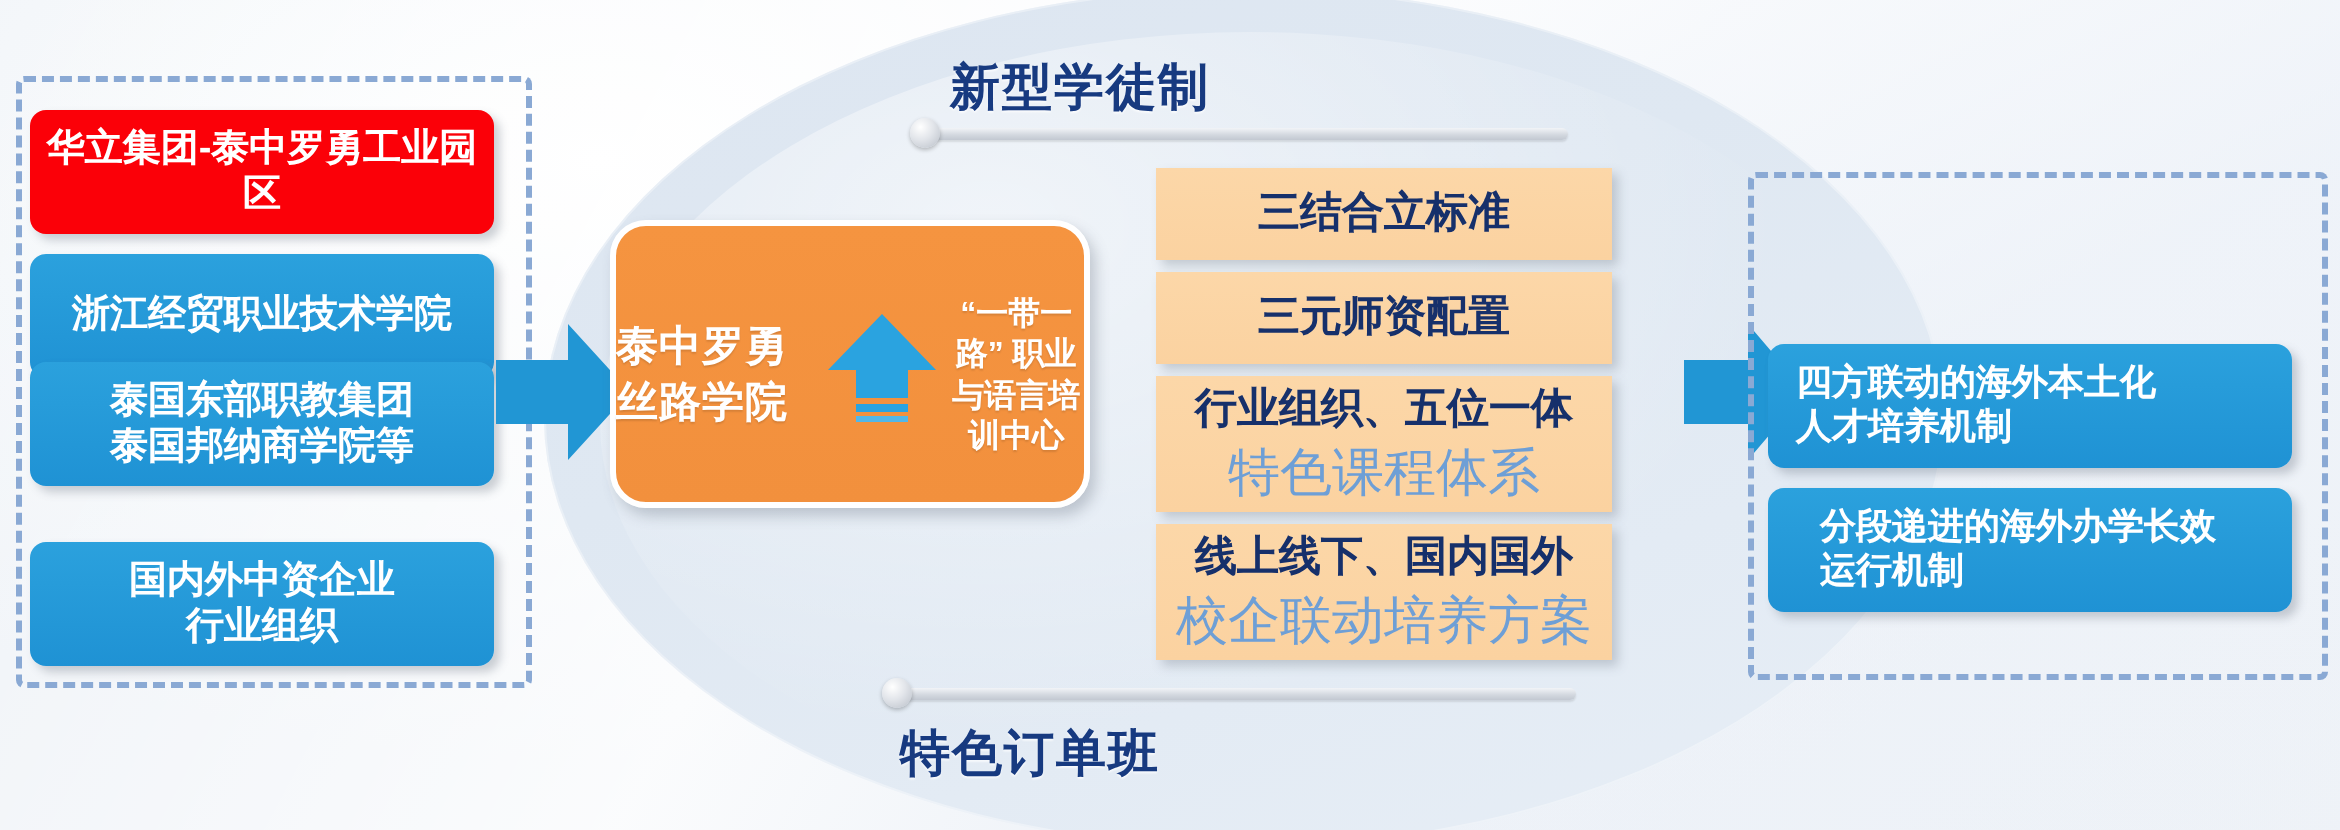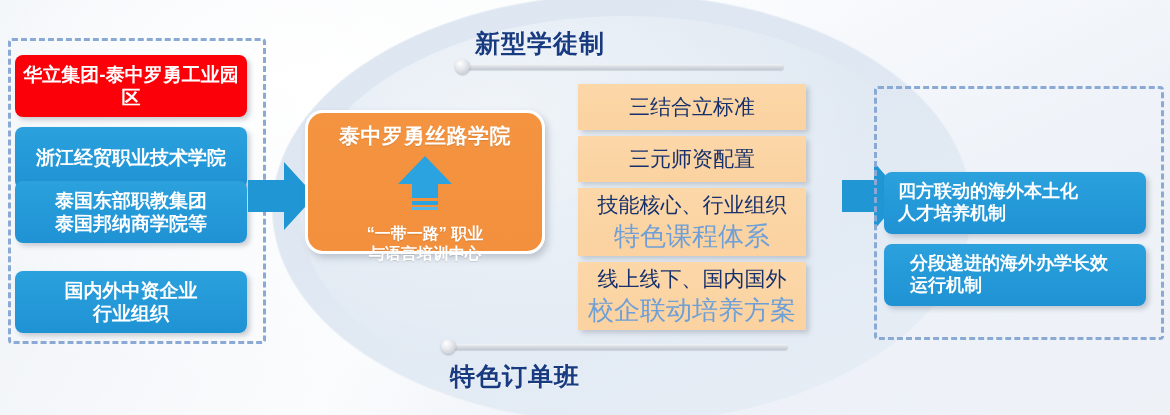--- a/index.html
+++ b/index.html
@@ -83,21 +83,21 @@
            justify-content:flex-start;text-align:left;padding-left:26px;}
 
   
   #center-card{
     position:absolute;left:305px;top:110px;width:240px;height:144px;
     background:linear-gradient(180deg,#f59440 0%,#f2903d 100%);
     border:3px solid #ffffff;
     border-radius:18px;
     box-shadow:3px 4px 7px rgba(90,100,115,.30);
     box-sizing:border-box;
-    display:flex;flex-direction:column;align-items:center;
+    display:flex;flex-direction:row;align-items:center;
     padding-top:9px;
   }
   #center-title{
     color:#ffffff;font-weight:bold;font-size:21px;letter-spacing:.5px;
     text-shadow:0 1px 1px rgba(0,0,0,.12);
   }
   #center-arrow{margin-top:4px;}
   #center-sub{
     color:#ffffff;font-weight:bold;font-size:16px;line-height:1.28;
     text-align:center;margin-top:4px;
@@ -105,21 +105,21 @@
   }
 
   
   .tan{
     position:absolute;left:578px;width:228px;
     background:linear-gradient(180deg,#fcd7a8 0%,#fbd2a0 100%);
     box-shadow:3px 3px 5px rgba(90,100,115,.28);
     box-sizing:border-box;
     display:flex;flex-direction:column;align-items:center;justify-content:center;
   }
-  .tan .l1{color:#16306b;font-weight:normal;font-size:21px;line-height:1.2;}
+  .tan .l1{color:#16306b;font-weight:bold;font-size:21px;line-height:1.2;}
   .tan .l2{color:#6e9fd6;font-weight:normal;font-size:26px;line-height:1.2;margin-top:3px;}
   #tan-0{top:84px;height:46px;}
   #tan-1{top:136px;height:46px;text-align:center;}
   #tan-2{top:188px;height:68px;}
   #tan-3{top:262px;height:68px;}
 
   
   .band-label{
     position:absolute;
     color:#173a80;font-weight:bold;font-size:25px;letter-spacing:1px;
@@ -199,21 +199,21 @@
     <div id="center-sub">“一带一路” 职业<br>与语言培训中心</div>
   </div>
 
   <div class="tan" id="tan-0">
     <div class="l1">三结合立标准</div>
   </div>
   <div class="tan" id="tan-1">
     <div class="l1">三元师资配置</div>
   </div>
   <div class="tan" id="tan-2">
-    <div class="l1">技能核心、行业组织</div>
+    <div class="l1">行业组织、五位一体</div>
     <div class="l2">特色课程体系</div>
   </div>
   <div class="tan" id="tan-3">
     <div class="l1">线上线下、国内国外</div>
     <div class="l2">校企联动培养方案</div>
   </div>
 
   <div class="harrow" style="left:842px;top:160px;">
     <svg width="62" height="72" viewBox="0 0 62 72">
       <polygon points="0,20 32,20 32,2 61,36 32,70 32,52 0,52" fill="#2196d4"></polygon>

